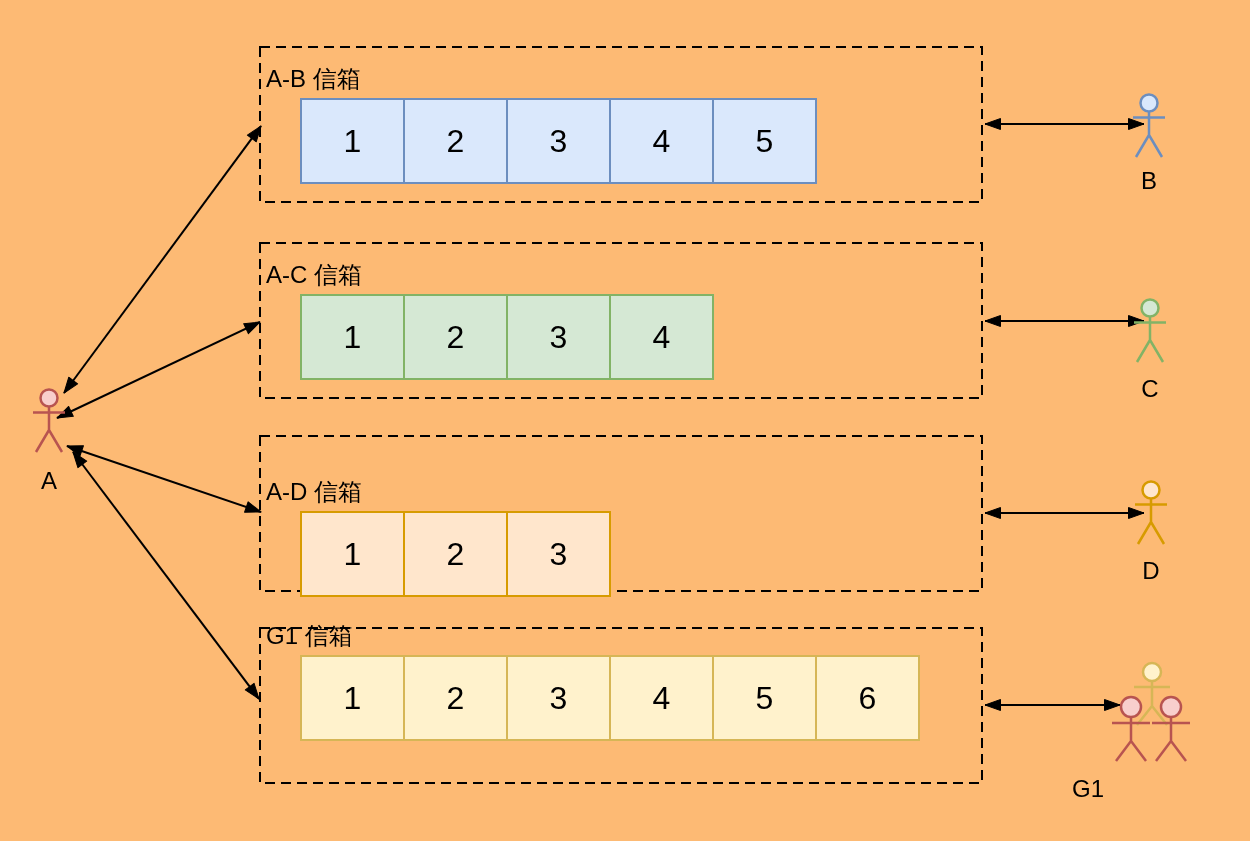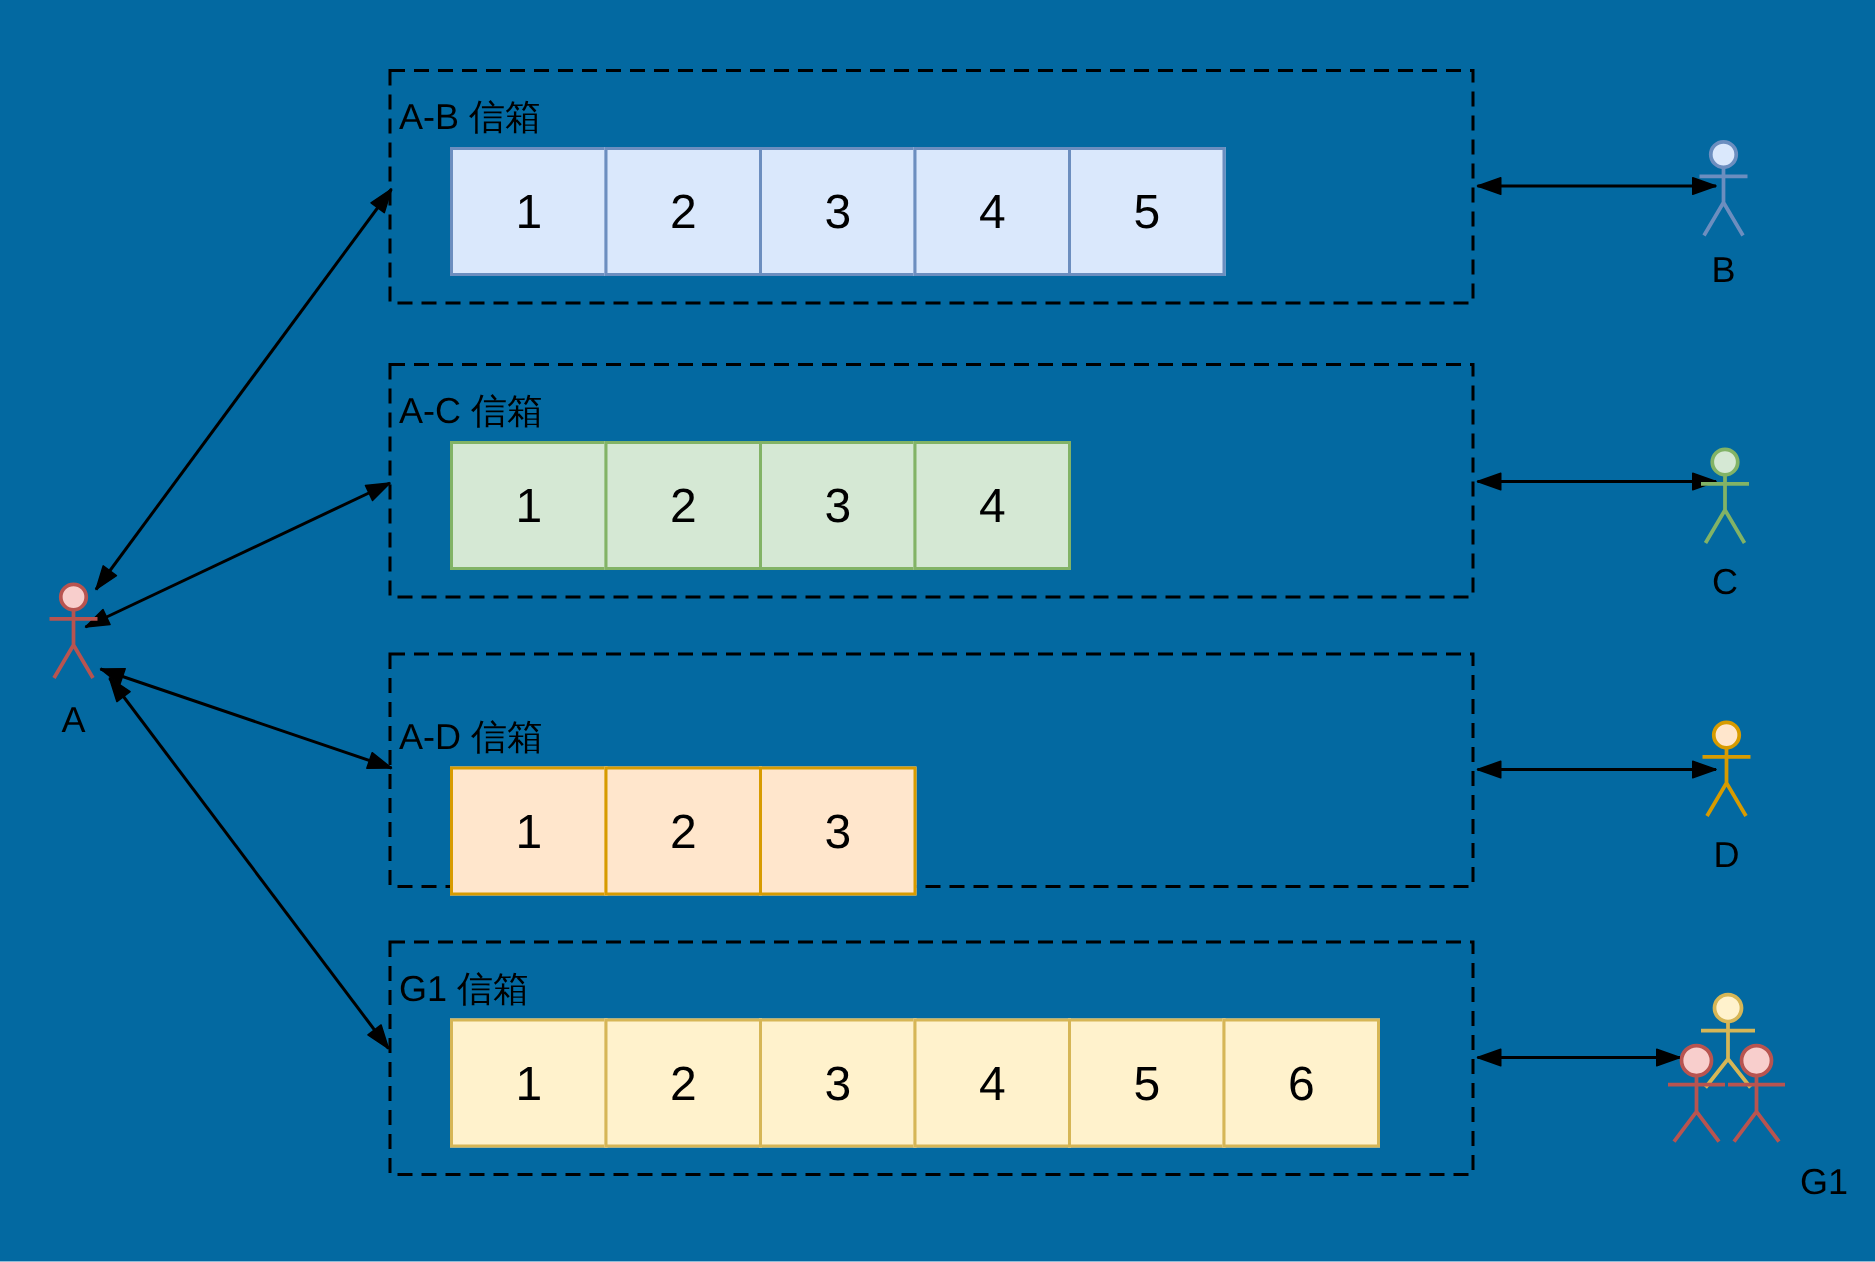--- a/index.html
+++ b/index.html
@@ -1,20 +1,20 @@
 <!DOCTYPE html>
 <html><head>
 <meta charset="utf-8">
 <style>
   html, body { margin: 0; padding: 0; background: #fff; }
   .canvas {
     position: relative;
     width: 1250px;
     height: 841px;
-    background: #0369a1;
+    background: #fdba74;
     font-family: "Liberation Sans", "DejaVu Sans", sans-serif;
     overflow: hidden;
     text-decoration: underline;
   }
   svg.underlay { position: absolute; left: 0; top: 0; }
   .mailbox { position: absolute; left: 260px; width: 722px; height: 155px; }
   .mb-label {
     position: absolute; left: 6px; top: 18px;
     font-size: 24px; color: #000; white-space: nowrap; line-height: 1.15;
   }
@@ -123,31 +123,31 @@
 
   <div class="mailbox" style="top:460px">
     <div class="mb-label">A-D 信箱</div>
     <div class="mb-cells">
         <div class="cell" style="background: rgb(255, 230, 204); border-color: rgb(215, 155, 0);">1</div>
         <div class="cell" style="background: rgb(255, 230, 204); border-color: rgb(215, 155, 0);">2</div>
         <div class="cell" style="background: rgb(255, 230, 204); border-color: rgb(215, 155, 0);">3</div>
       </div>
   </div>
 
-  <div class="mailbox" style="top:628px">
+  <div class="mailbox" style="top:604px">
     <div class="mb-label">G1 信箱</div>
     <div class="mb-cells">
         <div class="cell" style="background: rgb(255, 242, 204); border-color: rgb(214, 182, 86);">1</div>
         <div class="cell" style="background: rgb(255, 242, 204); border-color: rgb(214, 182, 86);">2</div>
         <div class="cell" style="background: rgb(255, 242, 204); border-color: rgb(214, 182, 86);">3</div>
         <div class="cell" style="background: rgb(255, 242, 204); border-color: rgb(214, 182, 86);">4</div>
         <div class="cell" style="background: rgb(255, 242, 204); border-color: rgb(214, 182, 86);">5</div>
         <div class="cell" style="background: rgb(255, 242, 204); border-color: rgb(214, 182, 86);">6</div>
       </div>
   </div>
 
   <div class="actor-label" style="left:49px;   top:468px">A</div>
   <div class="actor-label" style="left:1149px; top:168px">B</div>
   <div class="actor-label" style="left:1150px; top:376px">C</div>
   <div class="actor-label" style="left:1151px; top:558px">D</div>
-  <div class="actor-label" style="left:1216px; top:776px">G1</div>
+  <div class="actor-label" style="left:1088px; top:776px">G1</div>
 
 </div>
 
 </body></html>

